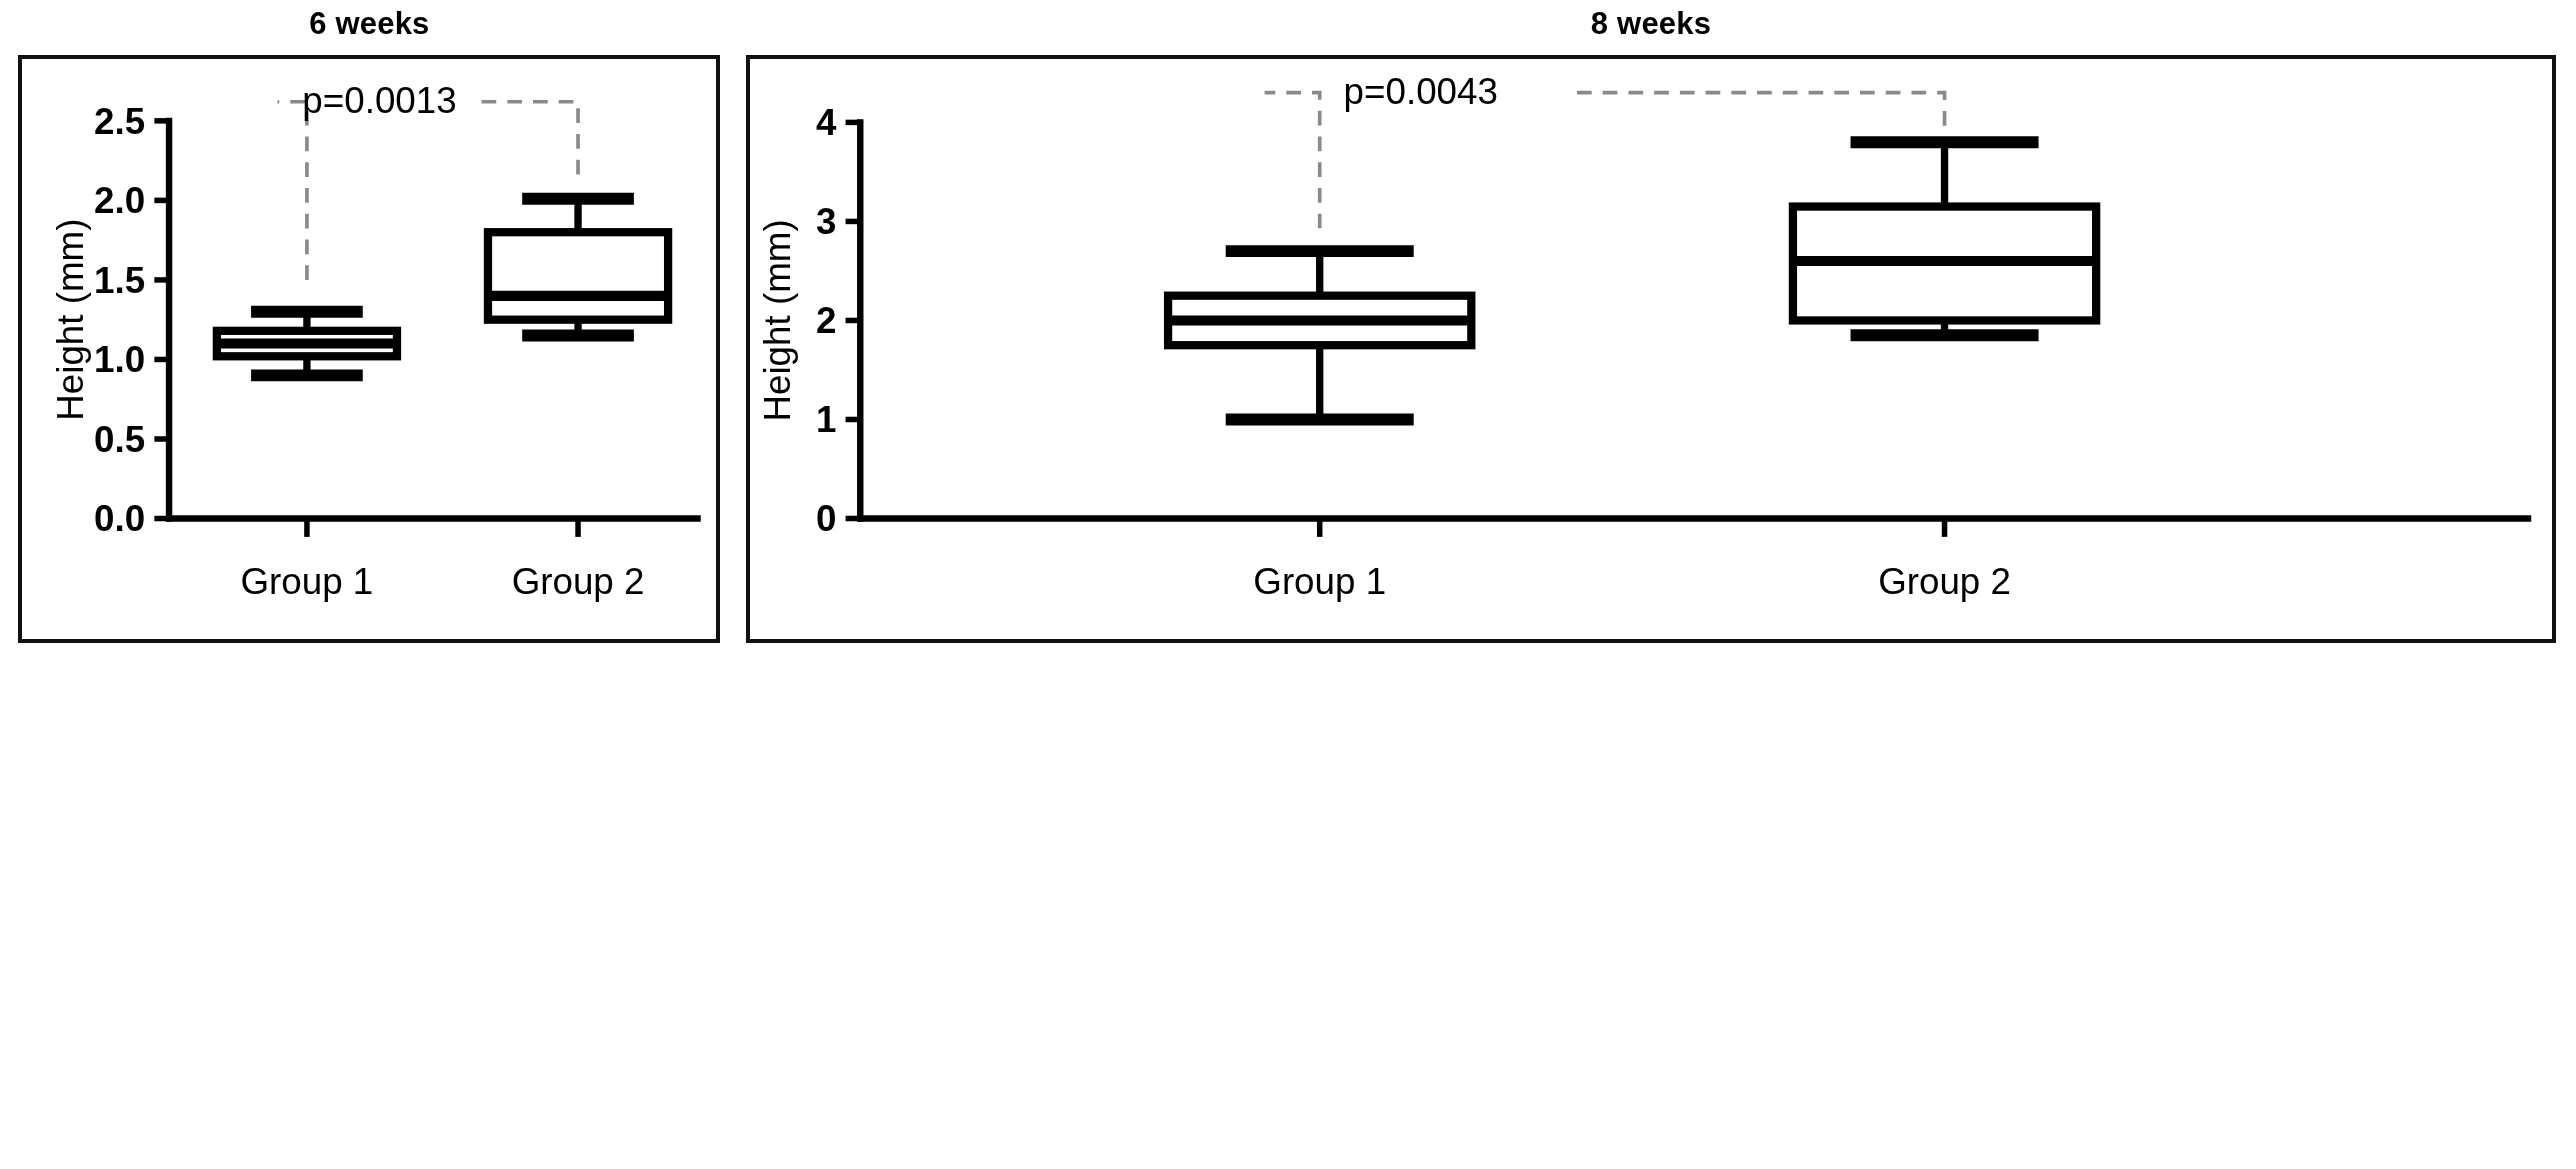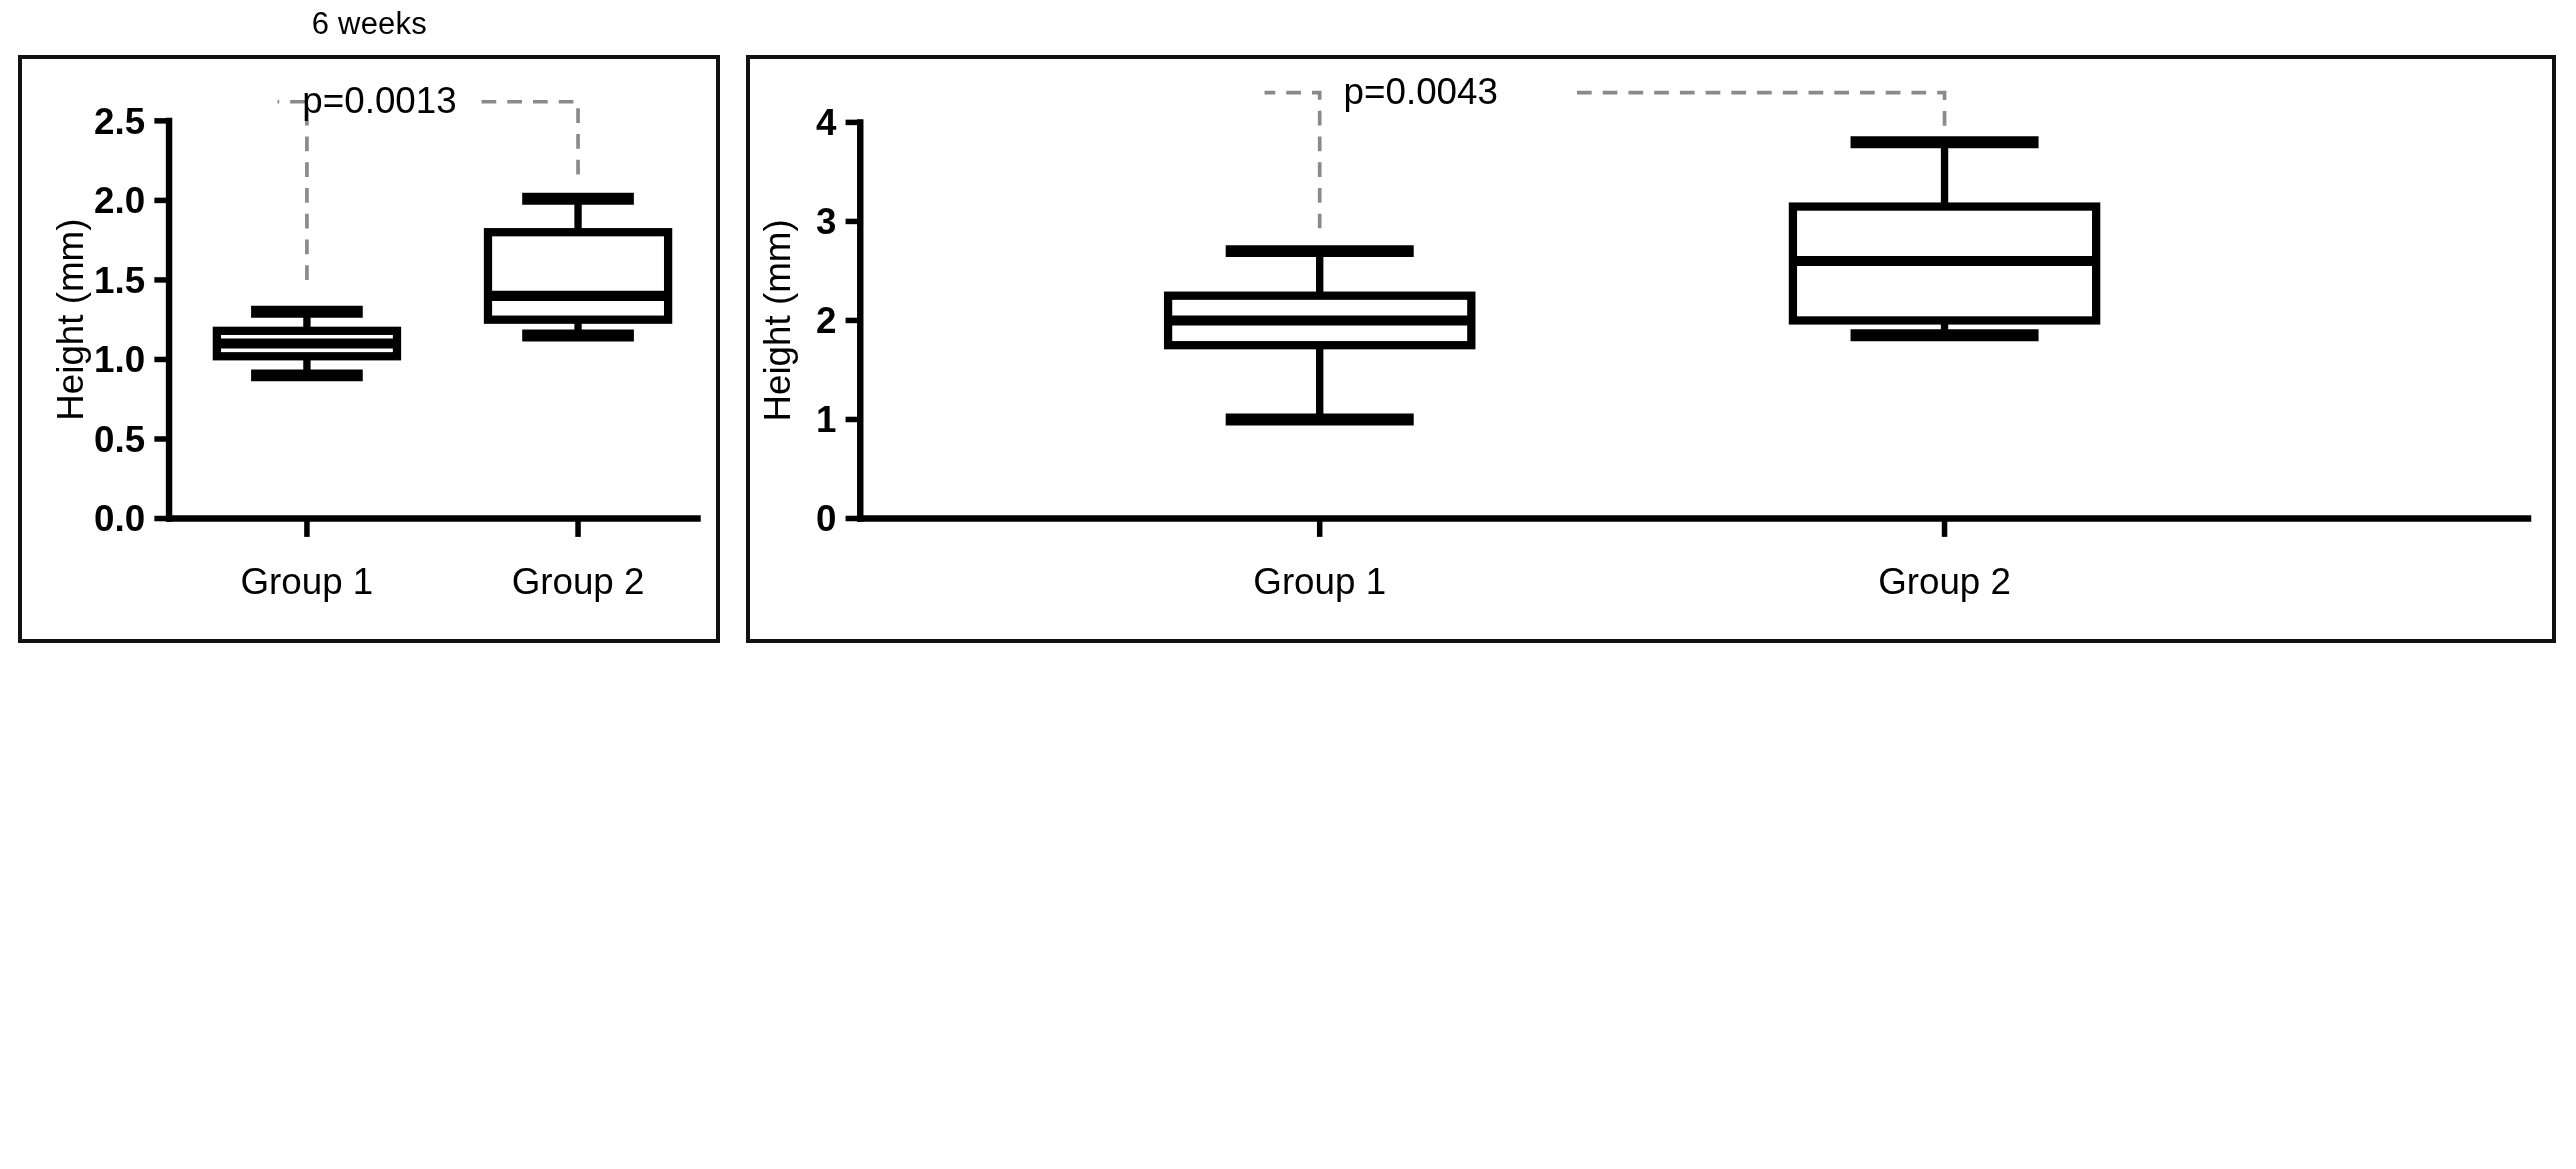--- a/index.html
+++ b/index.html
@@ -1,21 +1,21 @@
 <!DOCTYPE html>
 <html style="font-size:14.7px"><head>
 <meta charset="utf-8">
 <style>
   html,body{margin:0;padding:0;background:#ffffff;}
   body{width:2576px;height:1169px;font-family:"Liberation Sans",sans-serif;color:#000;overflow:hidden;}
   .figure{position:relative;width:2576px;height:1169px;}
   .panel{position:absolute;top:55px;height:588px;box-sizing:border-box;border:4.6px solid #111;background:#fff;}
   #panel-left{left:18.4px;width:702px;}
   #panel-right{left:746px;width:1810px;}
-  .panel-title{position:absolute;top:5.5px;width:100%;text-align:center;font-size:31px;font-weight:normal;letter-spacing:0.2px;}
+  .panel-title{position:absolute;top:5.5px;width:100%;text-align:center;font-size:31px;font-weight:bold;letter-spacing:0.2px;}
   #title-left{left:18.4px;width:702px;}
   #title-right{left:746px;width:1810px;}
   .plot-svg{display:block;}
   text{font-family:"Liberation Sans",sans-serif;fill:#000;}
   .ytick-lbl{font-size:40px;font-weight:bold;text-anchor:end;}
   .xcat-lbl{font-size:40px;text-anchor:middle;font-weight:normal;}
   .axis-title{font-size:40px;text-anchor:middle;font-weight:normal;}
   .pval-lbl{font-size:40px;text-anchor:middle;font-weight:normal;}
   .axis-line{stroke:#000;stroke-width:7;stroke-linecap:square;}
   .tick-line{stroke:#000;stroke-width:6;}
@@ -25,20 +25,21 @@
   .whisk-cap{stroke:#000;stroke-width:13;stroke-linecap:butt;}
   .sig-line{stroke:#8a8a8a;stroke-width:4;stroke-dasharray:16 12;fill:none;}
 </style>
 </head>
 <body>
 
 <div class="figure">
 
   <div class="panel-title" id="title-left">6 weeks</div>
 
+  <div class="panel-title" id="title-right">8 weeks</div>
 
   <div class="panel" id="panel-left">
     <svg class="plot-svg" id="svg-left" width="693" height="579" viewBox="0 0 754 630">
         <line x1="160" y1="67.30769230769232" x2="160" y2="500" class="axis-line"></line>
         <line x1="160" y1="500" x2="735" y2="500" class="axis-line"></line>
         <line x1="144" y1="500" x2="160" y2="500" class="tick-line"></line>
         <text x="134" y="514" class="ytick-lbl">0.0</text>
         <line x1="144" y1="413.46153846153845" x2="160" y2="413.46153846153845" class="tick-line"></line>
         <text x="134" y="427.46153846153845" class="ytick-lbl">0.5</text>
         <line x1="144" y1="326.9230769230769" x2="160" y2="326.9230769230769" class="tick-line"></line>

